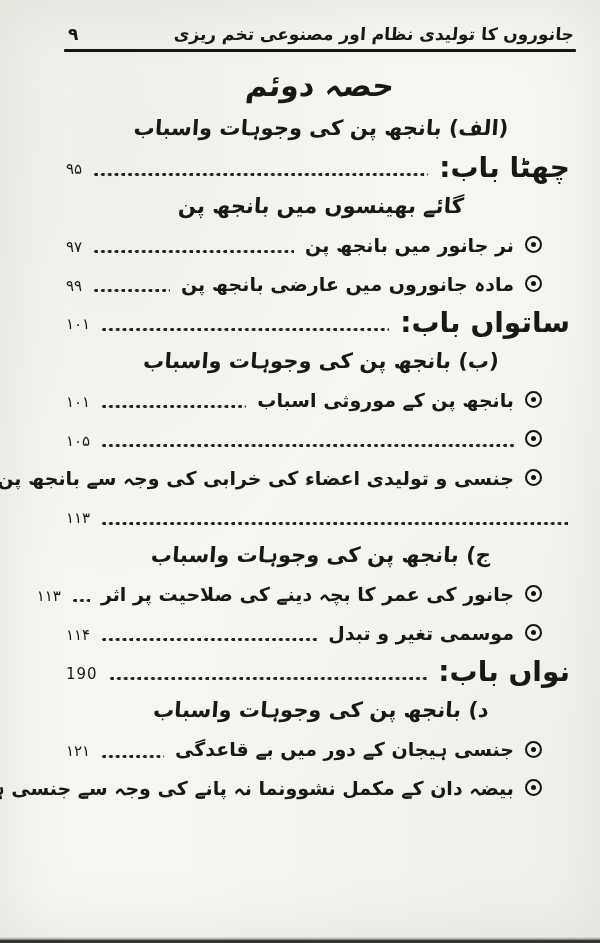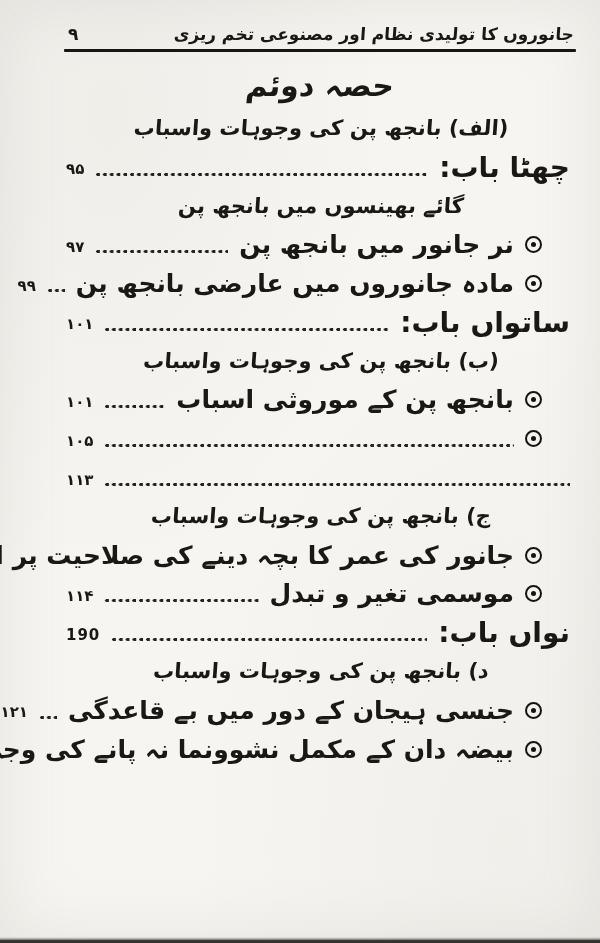--- a/index.html
+++ b/index.html
@@ -57,38 +57,38 @@
     padding-left:2px;
   }
   .row.section-heading{
     justify-content:center;
     font-size:21px;font-weight:bold;
     transform:skewX(-4deg);
   }
   .row.chapter{padding-right:6px;}
   .row.item{padding-right:34px;}
   .entry-title{
-    font-size:25px;font-weight:bold;
+    font-size:19px;font-weight:bold;
     white-space:nowrap;
     flex:0 0 auto;
   }
   .row.chapter .entry-title{font-size:28px;}
   .leader{
     flex:1 1 auto;
     height:5px;
     align-self:center;
     margin-top:14px; 
     background-image:radial-gradient(circle at 3px 2.5px, #24231e 1.7px, transparent 1.9px);
     background-size:6.8px 5px;
     background-repeat:repeat-x;
     min-width:18px;
   }
   .pagenum{
     flex:0 0 auto;
-    font-size:15px;font-weight:bold;
+    font-size:15px;font-weight:normal;
     direction:ltr;text-align:left;
     padding-top:4px;
     letter-spacing:1px;
   }
   
   .bullet{
     flex:0 0 auto;
     width:13px;height:13px;
     border:2px solid #15140f;
     border-radius:50%;
@@ -164,20 +164,26 @@
           <span class="leader"></span>
           <span class="pagenum">۱۰۱</span>
         </div>
         <div class="row item">
           <span class="bullet">
             <span class="bullet-dot"></span>
           </span>
           <span class="leader"></span>
           <span class="pagenum">۱۰۵</span>
         </div>
+        <div class="row item">
+          <span class="bullet">
+            <span class="bullet-dot"></span>
+          </span>
+          <span class="entry-title">جنسی و تولیدی اعضاء کی خرابی کی وجہ سے بانجھ پن</span>
+        </div>
         <div class="row chapter">
           <span class="leader"></span>
           <span class="pagenum">۱۱۳</span>
         </div>
         <div class="row section-heading">
           <span class="section-heading-text">ج) بانجھ پن کی وجوہات واسباب</span>
         </div>
         <div class="row item">
           <span class="bullet">
             <span class="bullet-dot"></span>

